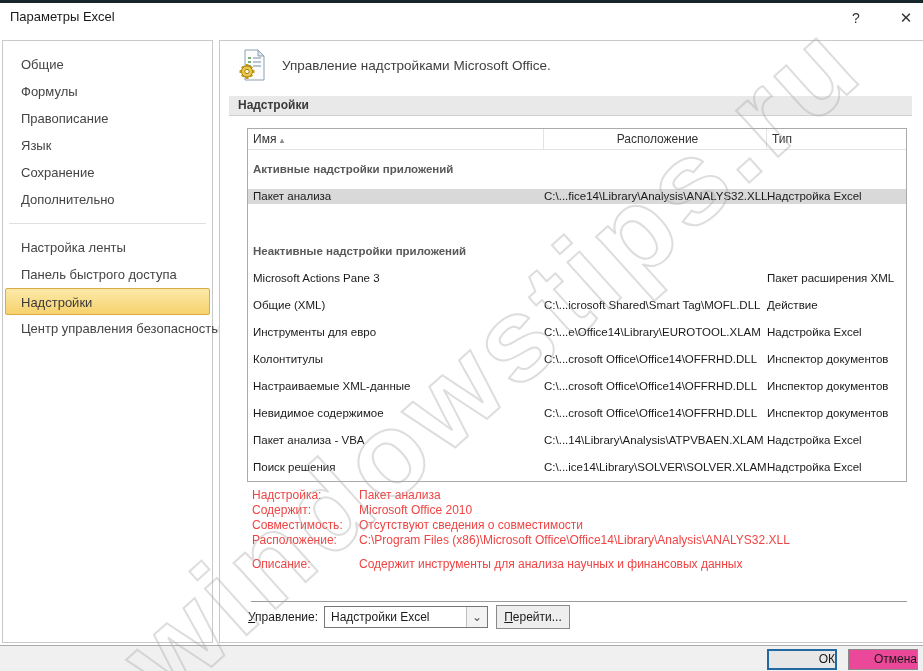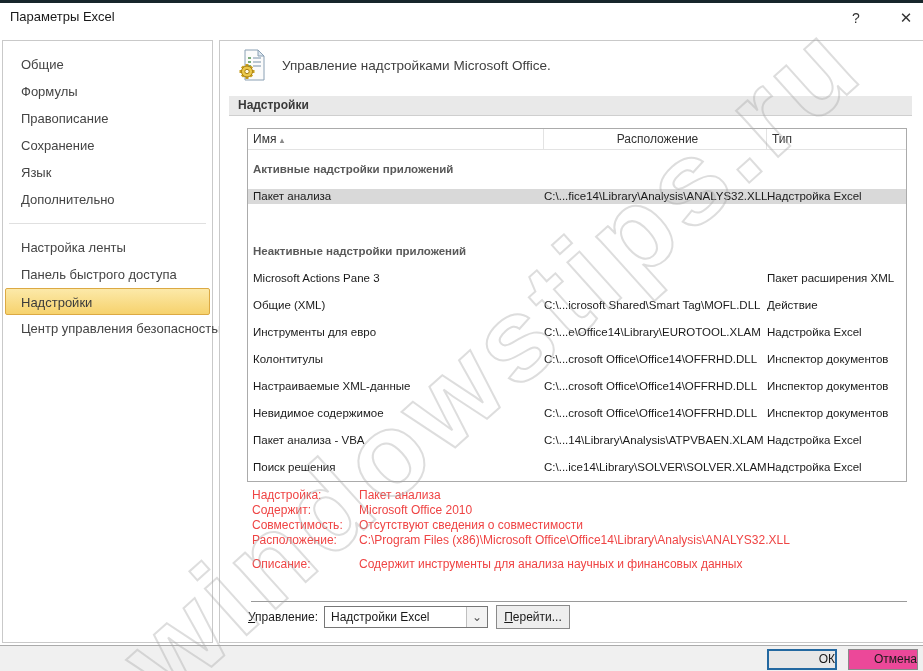--- a/index.html
+++ b/index.html
@@ -74,22 +74,22 @@
 
 <div class="topstrip"></div>
 <div class="title">Параметры Excel</div>
 <div class="help-btn">?</div>
 <div class="close-btn">✕</div>
 
 <div class="side-panel">
     <div class="side-item">Общие</div>
     <div class="side-item">Формулы</div>
     <div class="side-item">Правописание</div>
+    <div class="side-item">Язык</div>
     <div class="side-item">Сохранение</div>
-    <div class="side-item">Язык</div>
     <div class="side-item">Дополнительно</div>
     <div class="side-sep"></div>
     <div class="side-item">Настройка ленты</div>
     <div class="side-item">Панель быстрого доступа</div>
     <div class="side-item selected">Надстройки</div>
     <div class="side-item">Центр управления безопасностью</div>
   </div>
 
 <div class="main-panel">
   <div class="mp-header">

